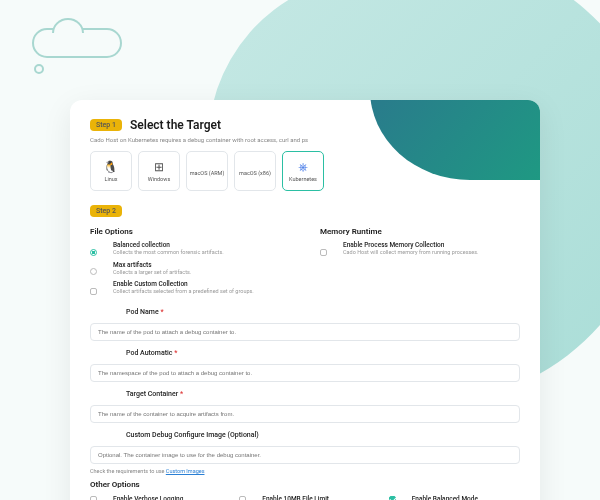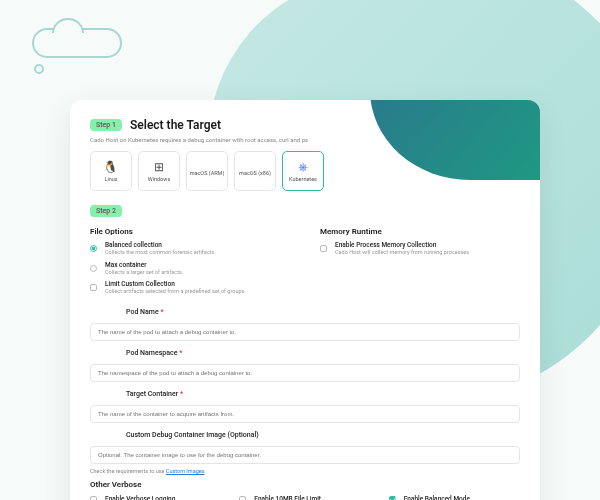--- a/index.html
+++ b/index.html
@@ -66,21 +66,21 @@
   .card-corner {
     position:absolute;
     top:-10px; right:-10px;
     width:180px; height:90px;
     background: linear-gradient(130deg,#2a7a8c 0%, #1e9a82 100%);
     border-bottom-left-radius: 100px 90px;
     z-index:0;
   }
   .step-row { display:flex; align-items:center; gap:8px; margin-bottom:4px; position:relative; z-index:1;}
   .step-chip {
-    background:#86efac;
+    background:#eab308;
     border-radius:4px;
     font-size:7px;
     padding:2px 6px;
     color:#555;
     font-weight:500;
   }
   .step-title { font-size:12px; font-weight:600; color:#1a1a1a; }
   .step-sub { font-size:6px; color:#888; margin-bottom:8px; position:relative; z-index:1;}
   .targets { display:flex; gap:6px; margin-bottom:14px; position:relative; z-index:1;}
   .target-box {
@@ -92,21 +92,21 @@
     font-size:5.5px; color:#555;
     gap:3px;
     background:#fff;
   }
   .target-box.selected { border-color:#2bbfa3; }
   .target-box .ticon { font-size:12px; line-height:1; }
   .k8s { color:#326ce5; font-size:13px;}
   .section-title { font-size:8px; font-weight:600; margin:6px 0 5px 0; color:#222;}
   .cols { display:flex; gap:30px; }
   .col { flex:1; }
-  .radio-row, .check-row { display:flex; gap:8px; align-items:center; margin-bottom:5px; }
+  .radio-row, .check-row { display:flex; gap:16px; align-items:flex-end; margin-bottom:5px; }
   .fake-radio { width:7px;height:7px;border:1px solid #bbb;border-radius:50%; flex-shrink:0; margin-top:1px;}
   .fake-radio.on { border-color:#2bbfa3; background:radial-gradient(circle,#2bbfa3 40%, #fff 45%);}
   .fake-check { width:7px;height:7px;border:1px solid #bbb;border-radius:2px; flex-shrink:0; margin-top:1px;}
   .fake-check.on { border-color:#2bbfa3; background:#2bbfa3; position:relative;}
   .fake-check.on::after{content:"";position:absolute;left:1px;top:-1px;width:3px;height:5px;border:solid #fff;border-width:0 1.5px 1.5px 0;transform:rotate(45deg);}
   .opt-label { font-size:6.5px; color:#222; font-weight:500;}
   .opt-desc { font-size:5.5px; color:#999; line-height:1.2;}
   .opt-stack { display:flex; flex-direction:column; }
   .field-label { font-size:7px; font-weight:500; color:#222; margin-top:8px; margin-bottom:3px;margin-left:36px;}
   .req { color:#d33; }
@@ -176,28 +176,28 @@
       <div class="radio-row">
         <span class="fake-radio on"></span>
         <div class="opt-stack">
           <span class="opt-label">Balanced collection</span>
           <span class="opt-desc">Collects the most common forensic artifacts.</span>
         </div>
       </div>
       <div class="radio-row">
         <span class="fake-radio"></span>
         <div class="opt-stack">
-          <span class="opt-label">Max container</span>
+          <span class="opt-label">Max artifacts</span>
           <span class="opt-desc">Collects a larger set of artifacts.</span>
         </div>
       </div>
       <div class="check-row">
         <span class="fake-check"></span>
         <div class="opt-stack">
-          <span class="opt-label">Limit Custom Collection</span>
+          <span class="opt-label">Enable Custom Collection</span>
           <span class="opt-desc">Collect artifacts selected from a predefined set of groups.</span>
         </div>
       </div>
     </div>
 
     <div class="col">
       <div class="section-title">Memory Runtime</div>
       <div class="check-row">
         <span class="fake-check"></span>
         <div class="opt-stack">
@@ -208,37 +208,37 @@
     </div>
   </div>
 
   
   <div class="field-label">
     <span>Pod Name</span> <span class="req">*</span>
   </div>
   <input class="field-input" placeholder="The name of the pod to attach a debug container to." style="">
 
   <div class="field-label">
-    <span>Pod Namespace</span> <span class="req">*</span>
+    <span>Pod Automatic</span> <span class="req">*</span>
   </div>
   <input class="field-input" placeholder="The namespace of the pod to attach a debug container to." style="">
 
   <div class="field-label">
     <span>Target Container</span> <span class="req">*</span>
   </div>
   <input class="field-input" placeholder="The name of the container to acquire artifacts from." style="">
 
-  <div class="field-label">Custom Debug Container Image (Optional)</div>
+  <div class="field-label">Custom Debug Configure Image (Optional)</div>
   <input class="field-input" placeholder="Optional. The container image to use for the debug container." style="">
   <div class="hint">
     <span>Check the requirements to use </span><a href="#" class="link">Custom Images</a>
   </div>
 
   
-  <div class="section-title">Other Verbose</div>
+  <div class="section-title">Other Options</div>
   <div class="other-grid">
     <div class="check-row">
       <span class="fake-check"></span>
       <div class="opt-stack">
         <span class="opt-label">Enable Verbose Logging</span>
 
       </div>
     </div>
     <div class="check-row">
       <span class="fake-check"></span>

